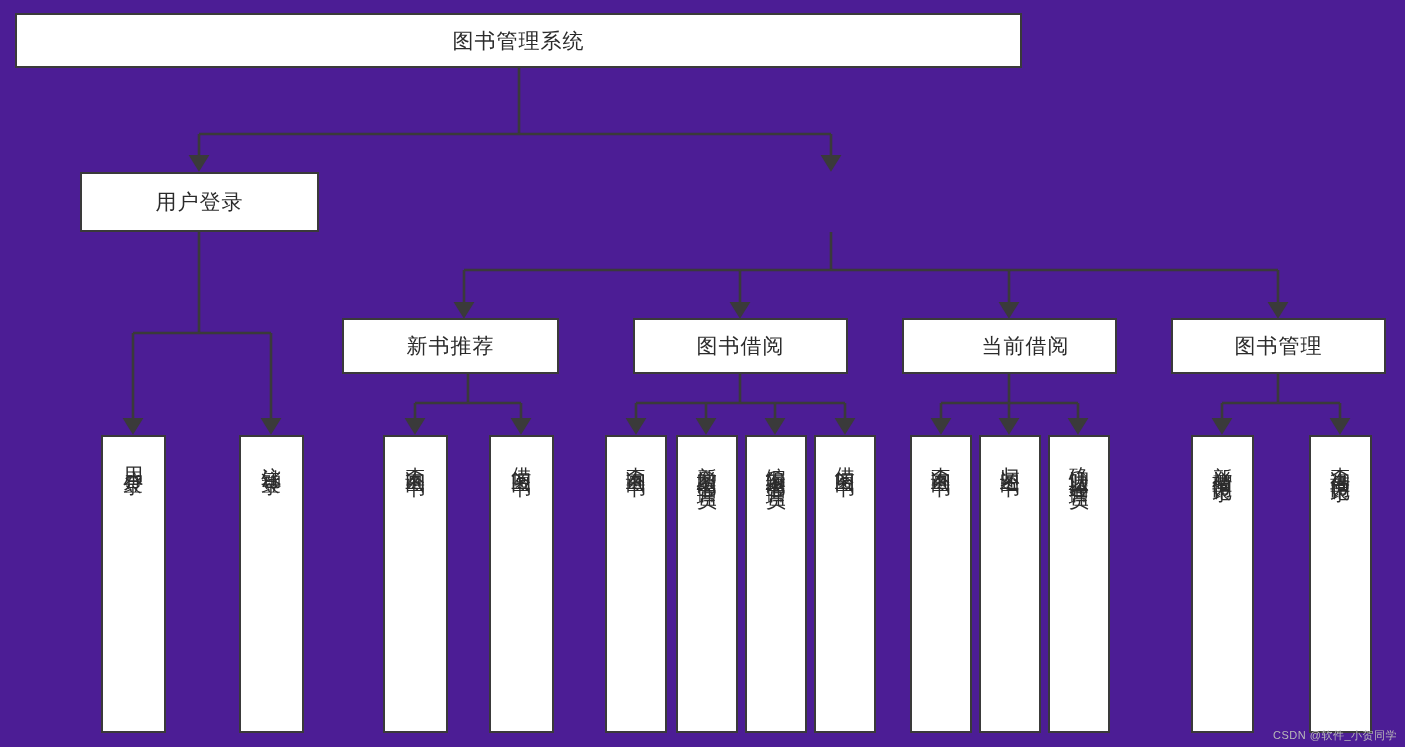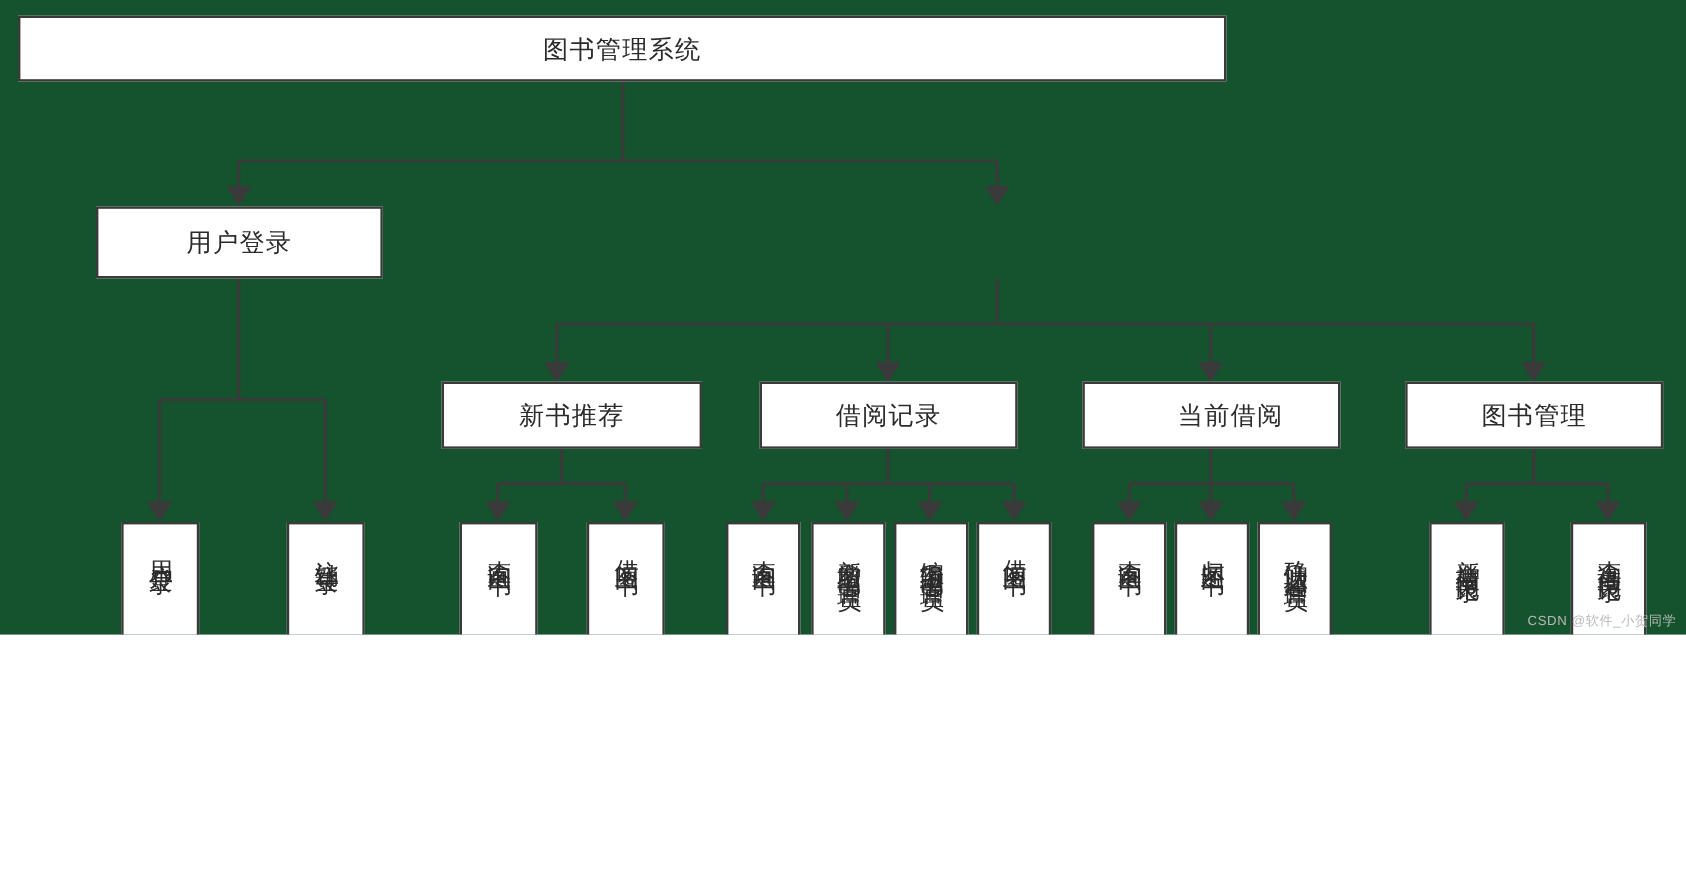--- a/index.html
+++ b/index.html
@@ -6,22 +6,22 @@
     margin: 0;
     padding: 0;
     background: #ffffff;
   }
   body {
     font-family: "Liberation Sans", "DejaVu Sans", sans-serif;
   }
   #canvas {
     position: relative;
     width: 1405px;
-    height: 529px;
-    background: #14532d;
+    height: 747px;
+    background: #4c1d95;
     overflow: hidden;
   }
   #links {
     position: absolute;
     left: 0;
     top: 0;
     width: 1405px;
     height: 747px;
   }
   .node {
@@ -113,22 +113,22 @@
       <path d="M1222,403 L1340,403"></path>
       <path d="M1222,403 L1222,426" marker-end="url(#arrow)"></path>
       <path d="M1340,403 L1340,426" marker-end="url(#arrow)"></path>
     </g>
   </svg>
 
   <div class="node horiz" style="left:15px; top:13px; width:1007px; height:55px;">图书管理系统</div>
 
   <div class="node horiz" style="left:80px; top:172px; width:239px; height:60px;">用户登录</div>
 
-  <div class="node horiz" style="left:368px; top:318px; width:217px; height:56px;">新书推荐</div>
-  <div class="node horiz" style="left:633px; top:318px; width:215px; height:56px;">借阅记录</div>
+  <div class="node horiz" style="left:342px; top:318px; width:217px; height:56px;">新书推荐</div>
+  <div class="node horiz" style="left:633px; top:318px; width:215px; height:56px;">图书借阅</div>
   <div class="node horiz" style="left:902px; top:318px; width:215px; height:56px;padding-left:32px;">当前借阅</div>
   <div class="node horiz" style="left:1171px; top:318px; width:215px; height:56px;">图书管理</div>
 
   <div class="node vert" style="left:101px; top:435px; width:65px; height:298px;">
     <span class="vlabel">用户登录</span>
   </div>
   <div class="node vert" style="left:239px; top:435px; width:65px; height:298px;">
     <span class="vlabel">注销登录</span>
   </div>
 

